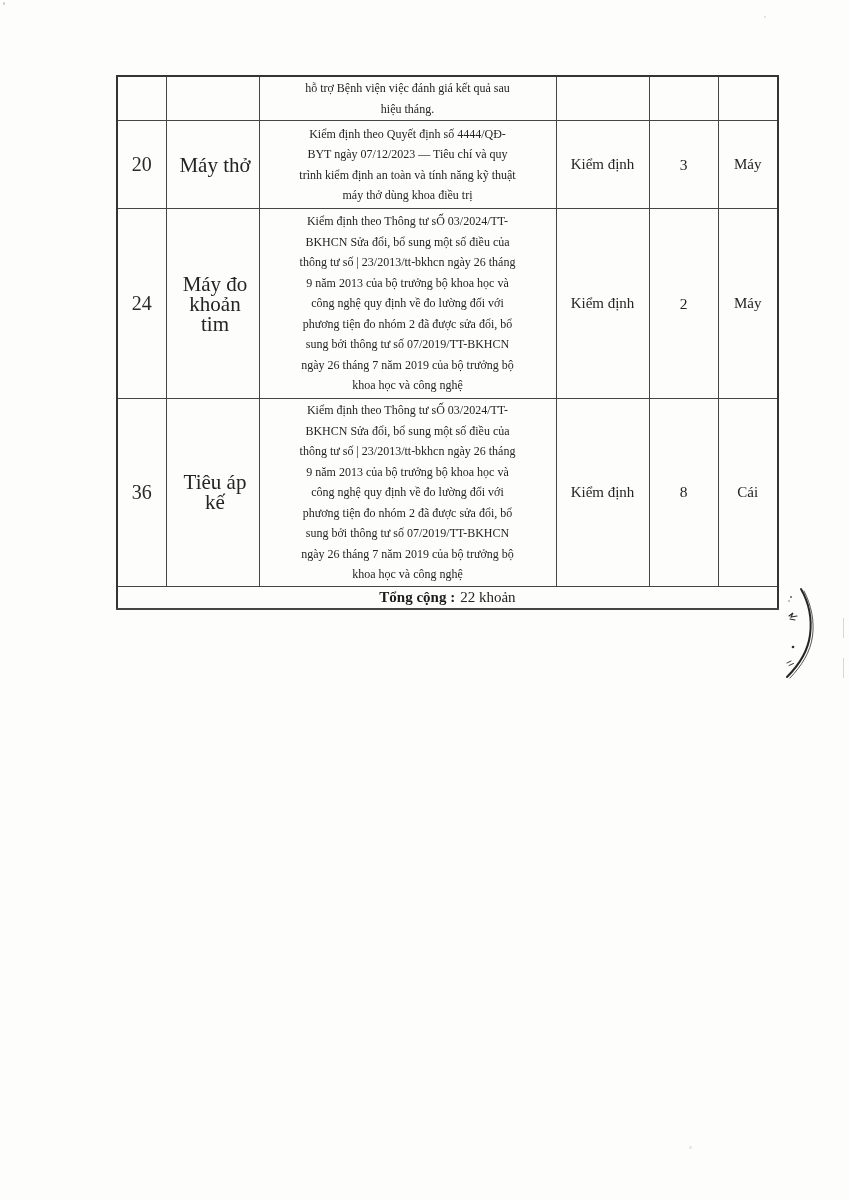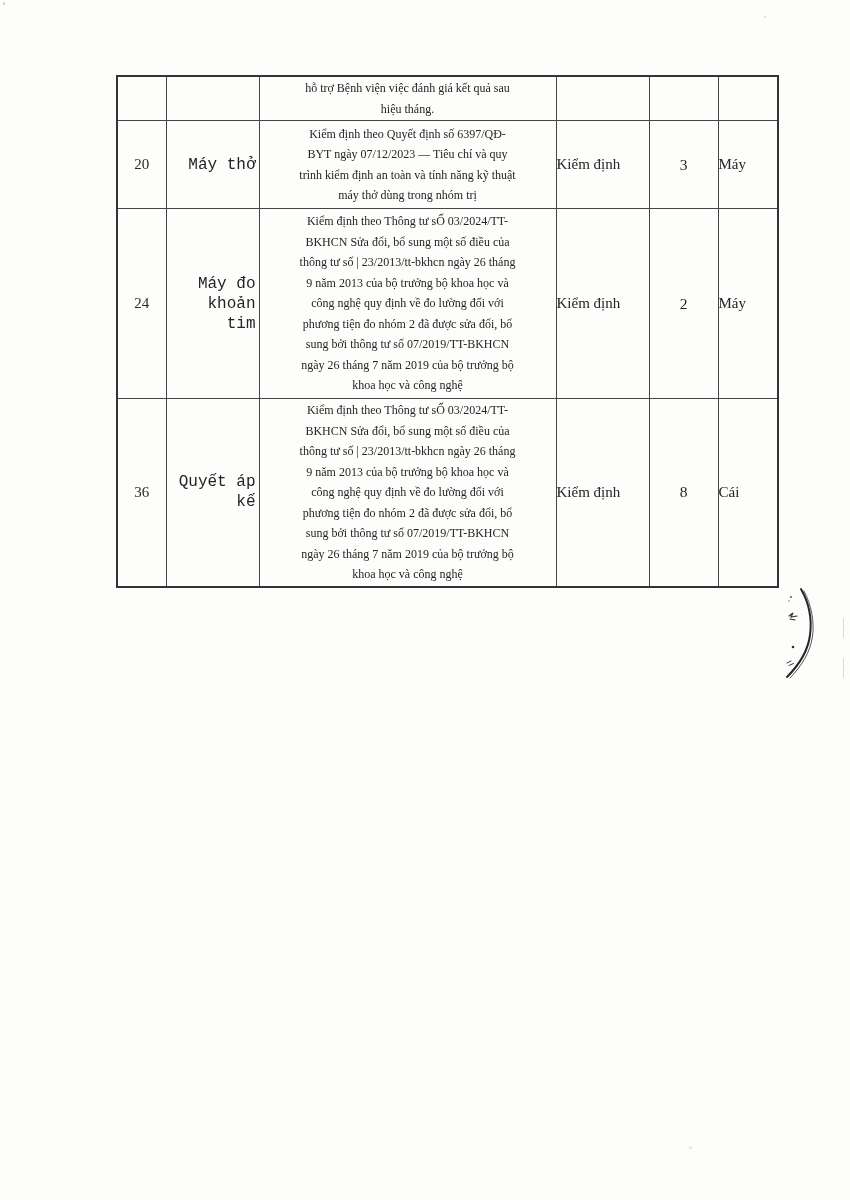--- a/index.html
+++ b/index.html
@@ -35,40 +35,40 @@
     color:#242424;
   }
   table{border:2.2px solid #343434;}
   tr.r-carry{height:39px;}
   tr.r-20{height:88px;}
   tr.r-21{height:190px;}
   tr.r-22{height:186px;}
   tr.r-foot{height:23px;}
   td.stt{
     text-align:center;
-    font-size:15px;
+    font-size:20px;
     color:#2a2a2a;
   }
   td.name{
-    text-align:right;
+    text-align:center;
     padding-left:8px;
     padding-right:3px;
-    font-size:16px;
+    font-size:21px;
     line-height:20px;
-    font-family:Liberation Mono, monospace;
   }
   td.desc{
     text-align:center;
     padding:1px 3px;
   }
   td.desc div{
     line-height:20.5px;
     white-space:nowrap;
   }
   td.method, td.unit{
+    text-align:center;
     font-size:15px;
   }
   td.qty{
     text-align:center;
     font-size:15.5px;
   }
   tr.r-foot td{
     text-align:center;
     border-bottom-width:2.6px;
     font-size:15px;
@@ -115,24 +115,24 @@
             </td>
           <td class="method"></td>
           <td class="qty"></td>
           <td class="unit"></td>
         </tr>
 
         <tr class="r-20">
           <td class="stt">20</td>
           <td class="name">Máy thở</td>
           <td class="desc">
-              <div>Kiểm định theo Quyết định số 6397/QĐ-</div>
+              <div>Kiểm định theo Quyết định số 4444/QĐ-</div>
               <div>BYT ngày 07/12/2023 — Tiêu chí và quy</div>
               <div>trình kiểm định an toàn và tính năng kỹ thuật</div>
-              <div>máy thở dùng trong nhóm trị</div>
+              <div>máy thở dùng khoa điều trị</div>
             </td>
           <td class="method">Kiểm định</td>
           <td class="qty">3</td>
           <td class="unit">Máy</td>
         </tr>
 
         <tr class="r-21">
           <td class="stt">24</td>
           <td class="name">Máy đo khoản tim</td>
           <td class="desc">
@@ -146,37 +146,42 @@
               <div>ngày 26 tháng 7 năm 2019 của bộ trưởng bộ</div>
               <div>khoa học và công nghệ</div>
             </td>
           <td class="method">Kiểm định</td>
           <td class="qty">2</td>
           <td class="unit">Máy</td>
         </tr>
 
         <tr class="r-22">
           <td class="stt">36</td>
-          <td class="name">Quyết áp kế</td>
+          <td class="name">Tiêu áp kế</td>
           <td class="desc">
               <div>Kiểm định theo Thông tư sỐ 03/2024/TT-</div>
               <div>BKHCN Sửa đổi, bổ sung một số điều của</div>
               <div>thông tư số | 23/2013/tt-bkhcn ngày 26 tháng</div>
               <div>9 năm 2013 của bộ trưởng bộ khoa học và</div>
               <div>công nghệ quy định về đo lường đối với</div>
               <div>phương tiện đo nhóm 2 đã được sửa đổi, bổ</div>
               <div>sung bởi thông tư số 07/2019/TT-BKHCN</div>
               <div>ngày 26 tháng 7 năm 2019 của bộ trưởng bộ</div>
               <div>khoa học và công nghệ</div>
             </td>
           <td class="method">Kiểm định</td>
           <td class="qty">8</td>
           <td class="unit">Cái</td>
         </tr>
 
+        <tr class="r-foot">
+          <td colspan="6">
+            <span class="foot-label">Tổng cộng :</span><span class="foot-value">22 khoản</span>
+          </td>
+        </tr>
       </tbody>
     </table>
   </div>
 
   <svg class="pen-mark" viewBox="0 0 85 105" xmlns="http://www.w3.org/2000/svg">
     <path d="M31,6 C39,20 42,37 40,52 C38,68 29,82 17,94" fill="none" stroke="#262626" stroke-width="2" stroke-linecap="round"></path>
     <path d="M34,8 C41.5,22 44.5,39 42.5,53 C40.5,69 31.5,83 20,95" fill="none" stroke="#3a3a3a" stroke-width="1" stroke-linecap="round" opacity="0.85"></path>
     <path d="M19,33 l4,-3 l-2,4 l6,-1 M20,36 l5,1" fill="none" stroke="#2e2e2e" stroke-width="1.1" stroke-linecap="round"></path>
     <circle cx="23" cy="64" r="1.3" fill="#2e2e2e"></circle>
     <circle cx="21" cy="14" r="0.9" fill="#4a4a4a"></circle>

